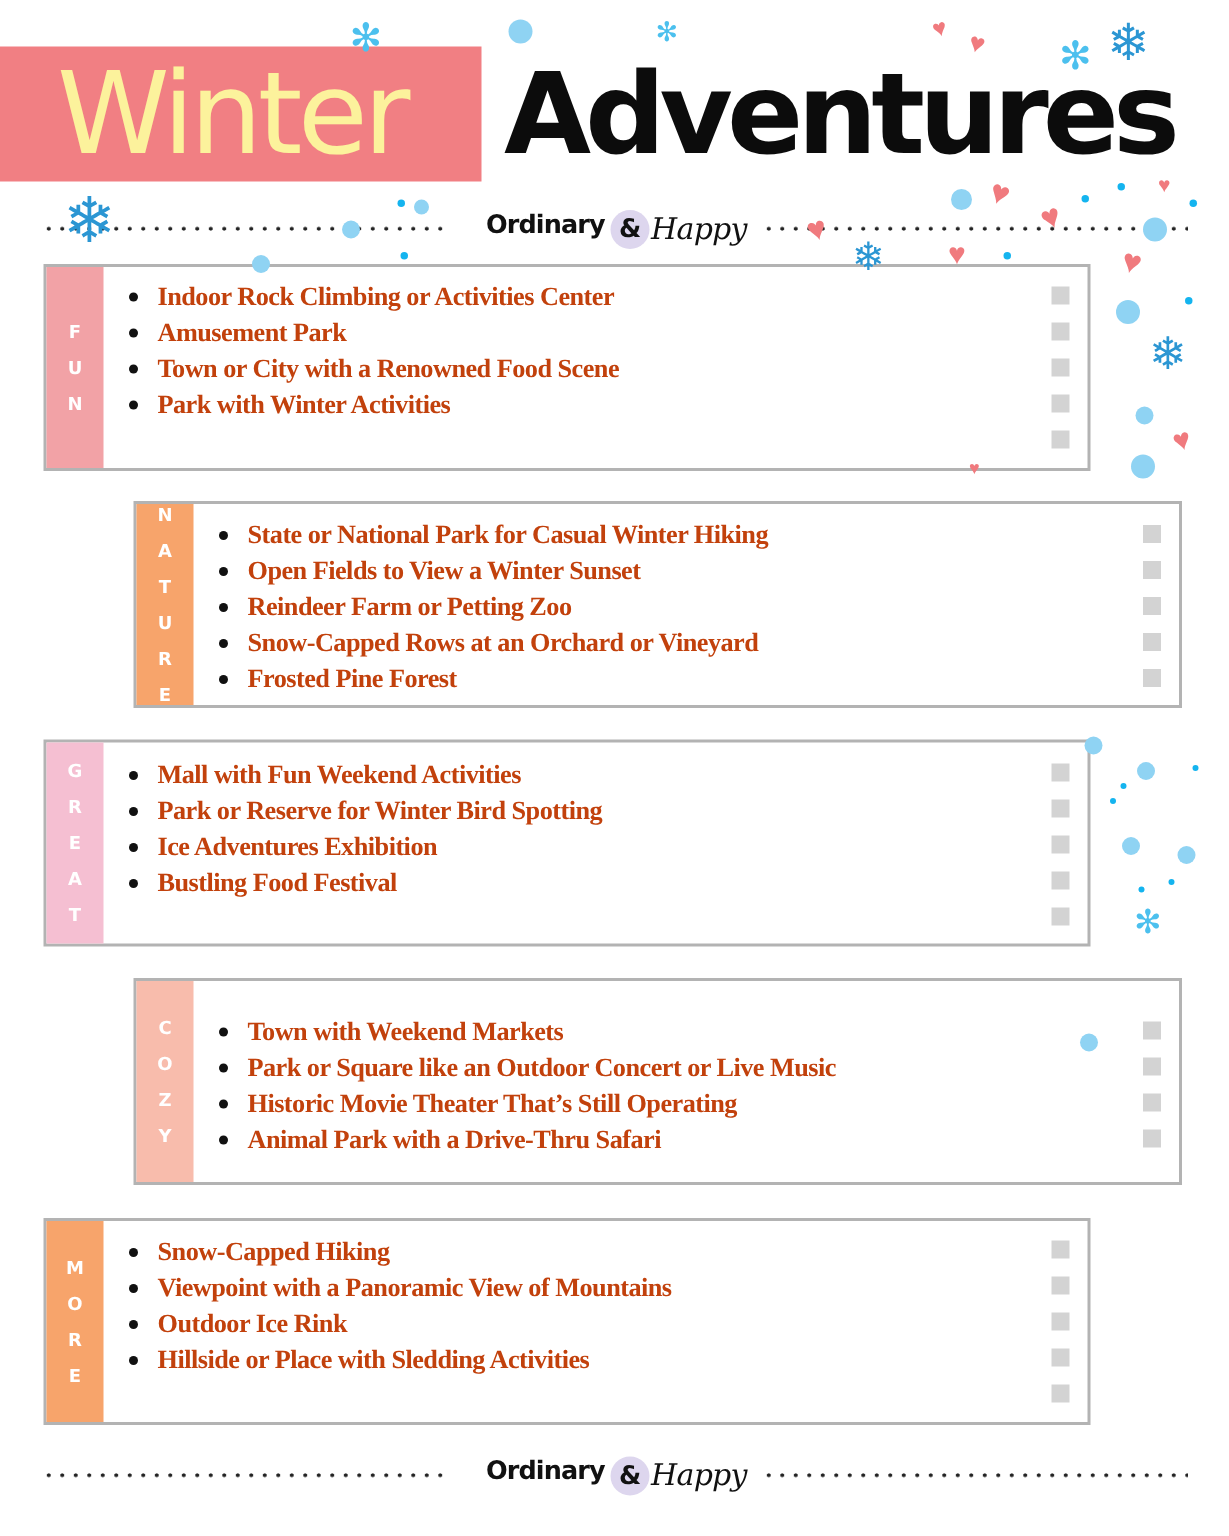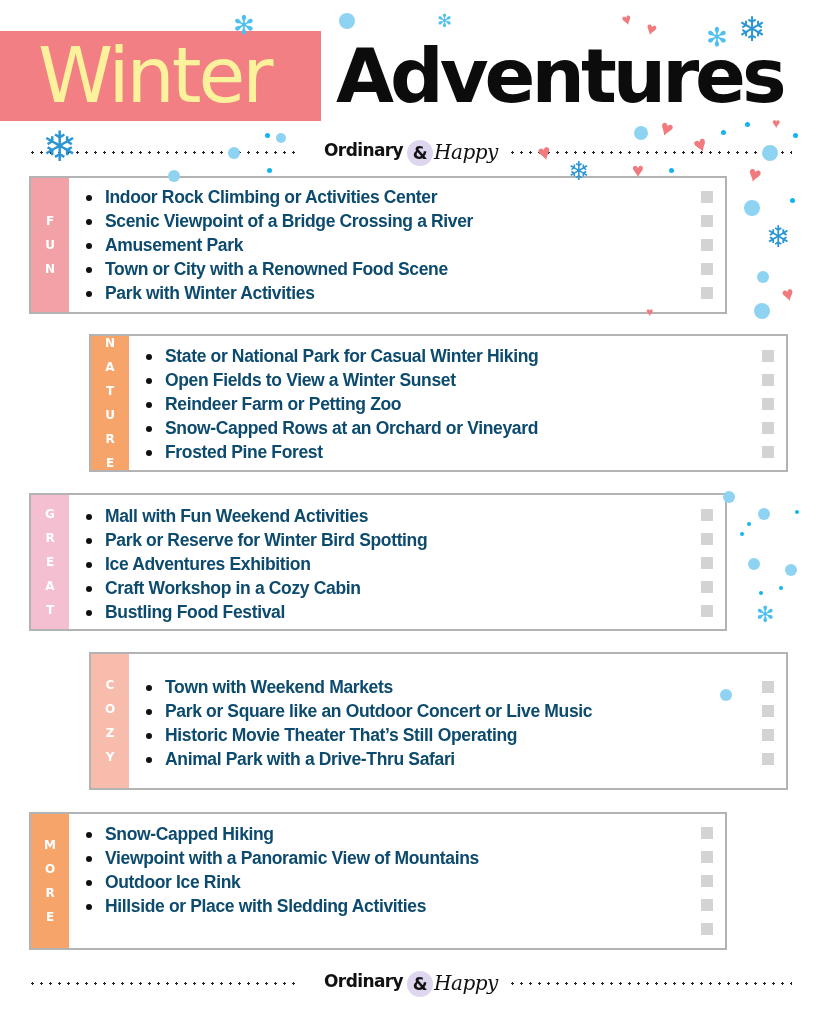--- a/index.html
+++ b/index.html
@@ -16,21 +16,21 @@
   .divider .dots.right { left: 480px; width: 284px; }
   .brand { position: absolute; left: 296px; top: 0; height: 24px; display: flex; align-items: flex-start; }
   .brand-ord { font-family: "DejaVu Sans", sans-serif; font-weight: bold; font-size: 17px; letter-spacing: -0.6px; color: #111; }
   .brand-amp { margin-left: 4px; width: 26px; height: 26px; border-radius: 50%; background: #ddd6ee; display: flex; align-items: center; justify-content: center; font-family: "DejaVu Sans", sans-serif; font-weight: bold; font-size: 17px; color: #111; }
   .brand-happy { margin-left: 1px; font-family: "DejaVu Serif", serif; font-style: italic; font-size: 20px; color: #111; letter-spacing: -0.5px; }
 
   .card { position: absolute; border: 2px solid #b3b3b3; background: #fff; }
   .card .tab { position: absolute; left: 0; top: 0; bottom: 0; width: 38px; display: flex; flex-direction: column; align-items: center; justify-content: center; }
   .card .tab span { color: #fff; font-family: "DejaVu Sans", sans-serif; font-weight: bold; font-size: 12px; line-height: 24px; }
   .card ul { position: absolute; left: 52px; list-style: none; }
-  .card li { position: relative; padding-left: 22px; font-family: Liberation Sans, sans-serif; font-weight: bold; font-size: 17.5px; line-height: 24px; color: #0c4a6e; white-space: nowrap; letter-spacing: -0.35px; }
+  .card li { position: relative; padding-left: 22px; font-family: Liberation Serif, serif; font-weight: bold; font-size: 17.5px; line-height: 24px; color: #c2410c; white-space: nowrap; letter-spacing: -0.35px; }
   .card li::before { content: ""; position: absolute; left: 3px; top: 10px; width: 6px; height: 6px; border-radius: 50%; background: #111; }
   .card .checks { position: absolute; right: 12px; display: flex; flex-direction: column; }
   .card .checks i { display: block; width: 12px; height: 12px; background: #d3d3d3; margin-bottom: 12px; }
 
   .deco { position: absolute; pointer-events: none; }
   .dot { position: absolute; border-radius: 50%; }
   .flake { position: absolute; line-height: 1; }
   .heart { position: absolute; line-height: 1; color: #f07a7e; }
 </style>
 </head>
@@ -51,21 +51,20 @@
 </div>
 
 <div class="card" style="left:29px; top:176px; width:698px; height:138px;">
   <div class="tab" style="background:#f2a2a6;">
     <span>F</span>
     <span>U</span>
     <span>N</span>
   </div>
   <ul style="top:7px;">
     <li>Indoor Rock Climbing or Activities Center</li>
-    <li>Scenic Viewpoint of a Bridge Crossing a River</li>
     <li>Amusement Park</li>
     <li>Town or City with a Renowned Food Scene</li>
     <li>Park with Winter Activities</li>
   </ul>
   <div class="checks" style="top:13px;">
     <i></i>
     <i></i>
     <i></i>
     <i></i>
     <i></i>
@@ -102,21 +101,20 @@
     <span>G</span>
     <span>R</span>
     <span>E</span>
     <span>A</span>
     <span>T</span>
   </div>
   <ul style="top:9px;">
     <li>Mall with Fun Weekend Activities</li>
     <li>Park or Reserve for Winter Bird Spotting</li>
     <li>Ice Adventures Exhibition</li>
-    <li>Craft Workshop in a Cozy Cabin</li>
     <li>Bustling Food Festival</li>
   </ul>
   <div class="checks" style="top:14px;">
     <i></i>
     <i></i>
     <i></i>
     <i></i>
     <i></i>
   </div>
 </div>

